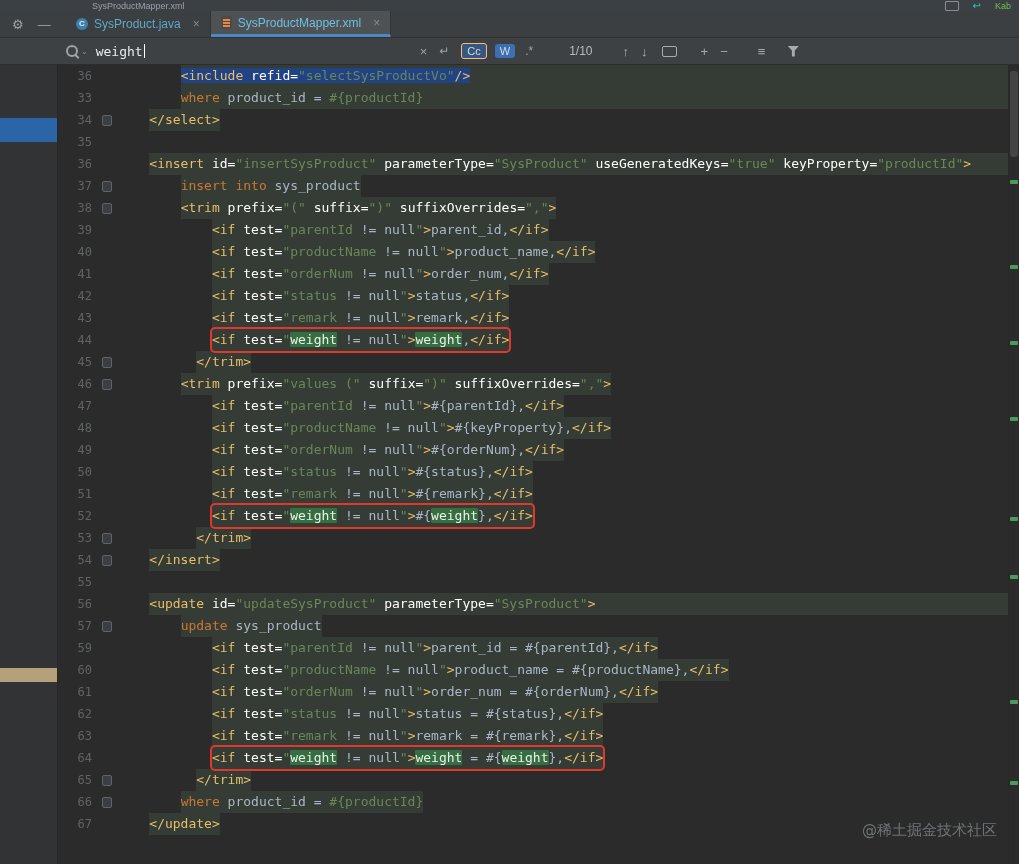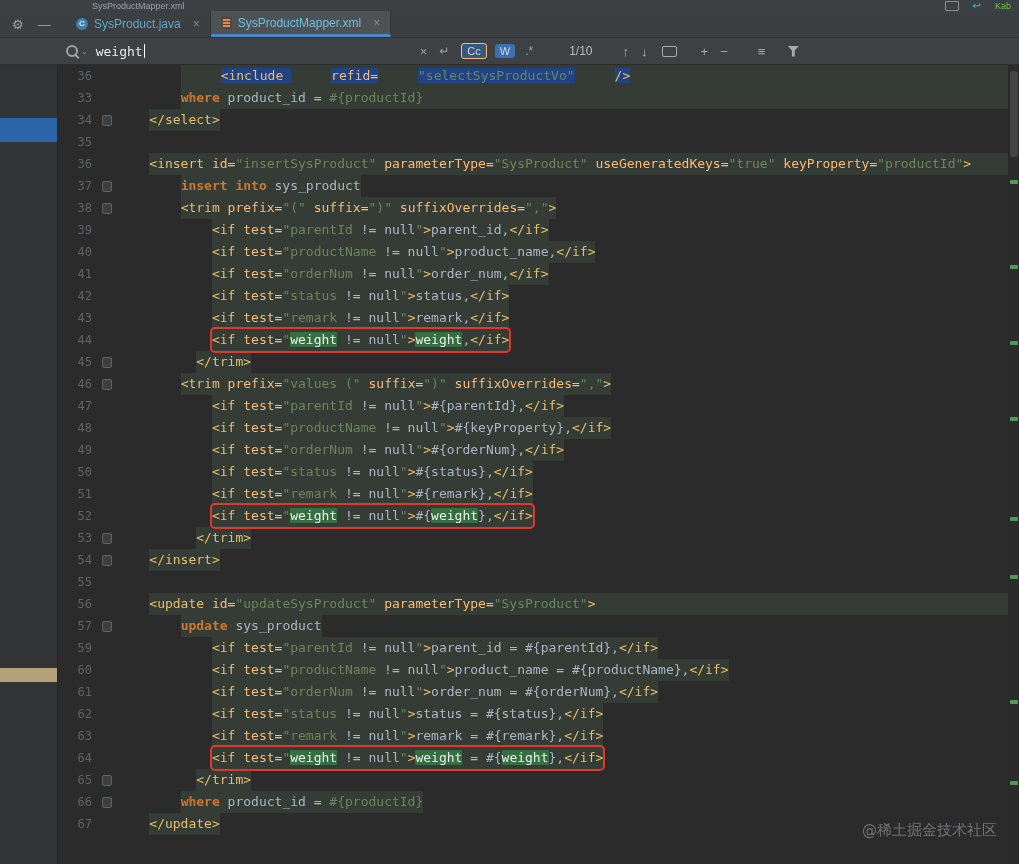--- a/index.html
+++ b/index.html
@@ -61,23 +61,23 @@
   .line{display:flex;height:22px;line-height:22px;font-size:13px;white-space:pre;}
   .num{flex:0 0 34px;text-align:right;padding-right:6px;color:#606366;font-size:12px;}
   .fold{flex:0 0 20px;position:relative;}
   .fold.on::before{content:"";position:absolute;left:4px;top:6px;width:8px;height:9px;
                    border:1px solid #5f6365;background:#3c3f41;border-radius:2px;}
   .ind{white-space:pre;}
   .band{white-space:pre;flex:0 0 auto;}
   .band.bg{background:#353b35;}
   .band.grow{flex:1 0 auto;}
   .band.redbox{box-shadow:0 0 0 2px #df382c;border-radius:3px;position:relative;z-index:2;}
-  .t{color:#e8bf6a;} .a{color:#fdba74;text-align:right;} .s{color:#6a8759;} .x{color:#a9b7c6;} .k{color:#cc7832;font-weight:bold;}
+  .t{color:#e8bf6a;} .a{color:#ffffff;text-align:right;} .s{color:#6a8759;} .x{color:#a9b7c6;} .k{color:#cc7832;}
   .m{background:#366e41;color:#e9f2e9;border-radius:1px;}
-  .sel{background:#214283;margin-left:40px;}
+  .sel{background:#214283;}
   
   .scroll{width:10px;background:#2b2b2b;border-left:1px solid #262829;position:relative;flex:0 0 auto;}
   .scroll .mark{position:absolute;left:1px;right:1px;height:4px;border-radius:1px;}
   .scroll .thumb{position:absolute;left:1px;right:1px;top:6px;height:86px;background:rgba(255,255,255,.12);border-radius:3px;}
   
   .watermark{position:absolute;right:22px;bottom:24px;color:#7a7f82;opacity:.85;
              font-family:"DejaVu Sans",sans-serif;font-size:15px;z-index:5;}
 </style>
 </head>
 <body>

